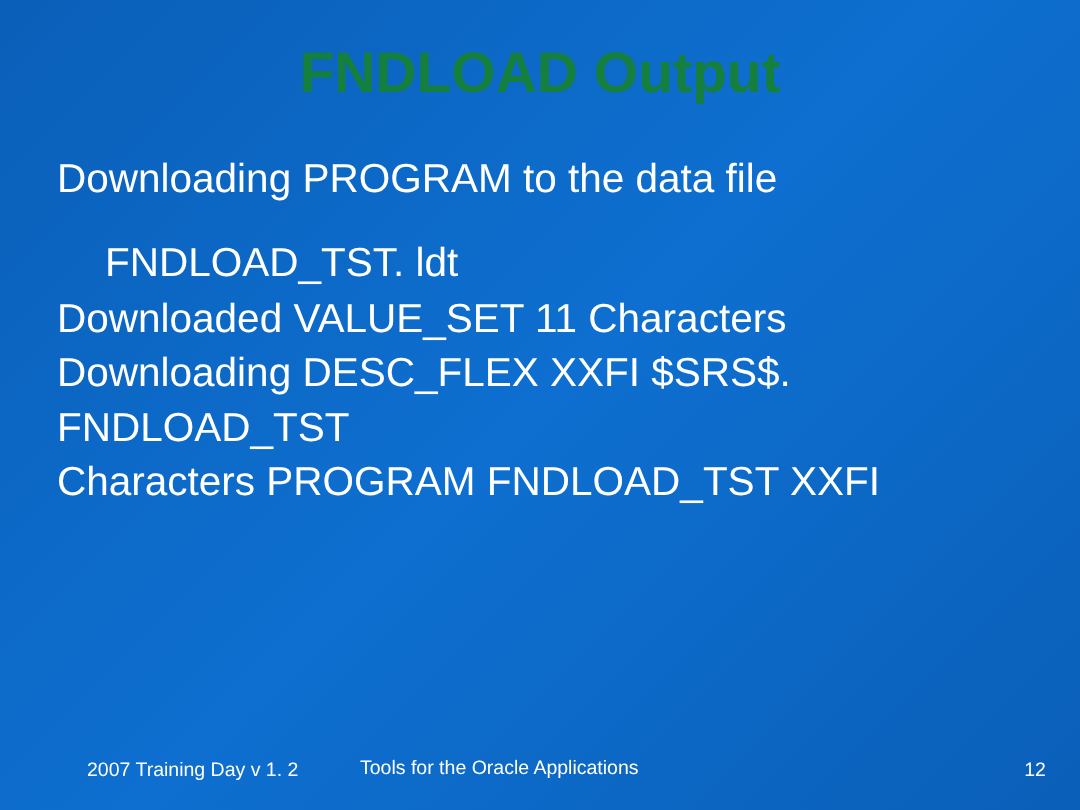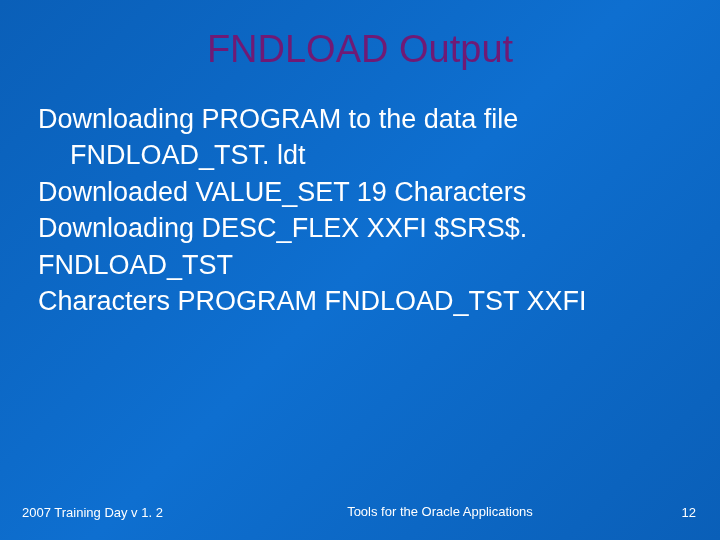--- a/index.html
+++ b/index.html
@@ -12,76 +12,76 @@
   }
   .slide {
     width: 100%;
     height: 100%;
     position: relative;
     padding: 0;
   }
   .title {
     text-align: center;
     font-size: 38px;
-    font-weight: 400;
+    font-weight: 700;
     padding-top: 28px;
     padding-bottom: 30px;
-    color: #701a75;
+    color: #15803d;
   }
   .content {
     padding-left: 38px;
     padding-right: 38px;
   }
   .line {
     font-size: 27px;
     line-height: 1.35;
     color: #ffffff;
     font-weight: 400;
   }
   .indent {
     padding-left: 32px;
+    margin-top: 20px;
   }
   .footer {
     position: absolute;
     bottom: 20px;
     left: 0;
     width: 100%;
     display: flex;
     align-items: flex-end;
     font-size: 13px;
     color: #ffffff;
   }
   .footer-left {
-    padding-left: 22px;
+    padding-left: 38px;
     flex: 0 0 auto;
     width: 220px;
+    margin-left: 20px;
   }
   .footer-center {
     flex: 1 1 auto;
-    text-align: center;
     line-height: 1.25;
   }
   .footer-right {
     flex: 0 0 auto;
     width: 60px;
-    text-align: right;
-    padding-right: 24px;
+    text-align: center;
   }
 </style>
 </head>
 <body>
 
 <div class="slide">
 
   <h1 class="title">FNDLOAD Output</h1>
 
   <div class="content">
     <div class="line">Downloading PROGRAM to the data file</div>
     <div class="line indent">FNDLOAD_TST. ldt</div>
-    <div class="line">Downloaded VALUE_SET 19 Characters</div>
+    <div class="line">Downloaded VALUE_SET 11 Characters</div>
     <div class="line">Downloading DESC_FLEX XXFI $SRS$. FNDLOAD_TST</div>
     <div class="line">Characters PROGRAM FNDLOAD_TST XXFI</div>
   </div>
 
   <div class="footer">
     <div class="footer-left">2007 Training Day v 1. 2</div>
     <div class="footer-center">
       <div>Tools for the Oracle Applications</div>
     </div>
     <div class="footer-right">12</div>

